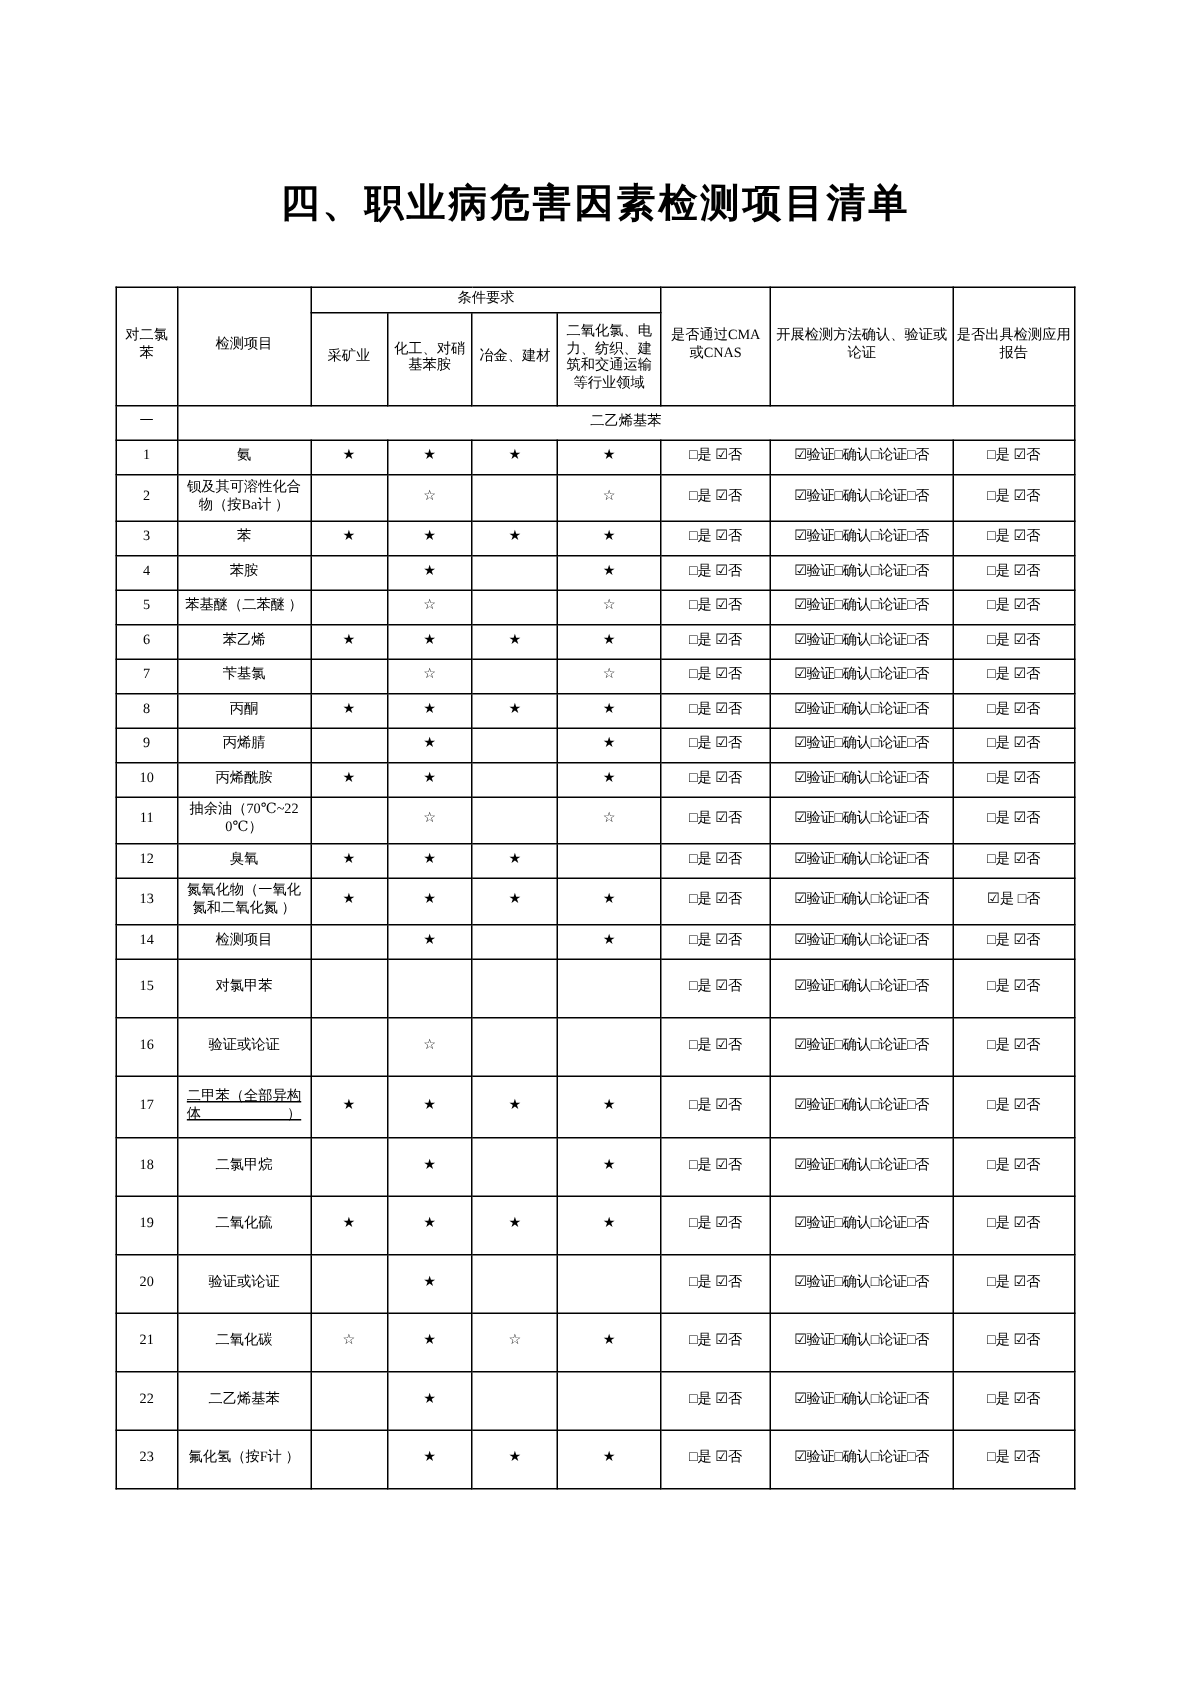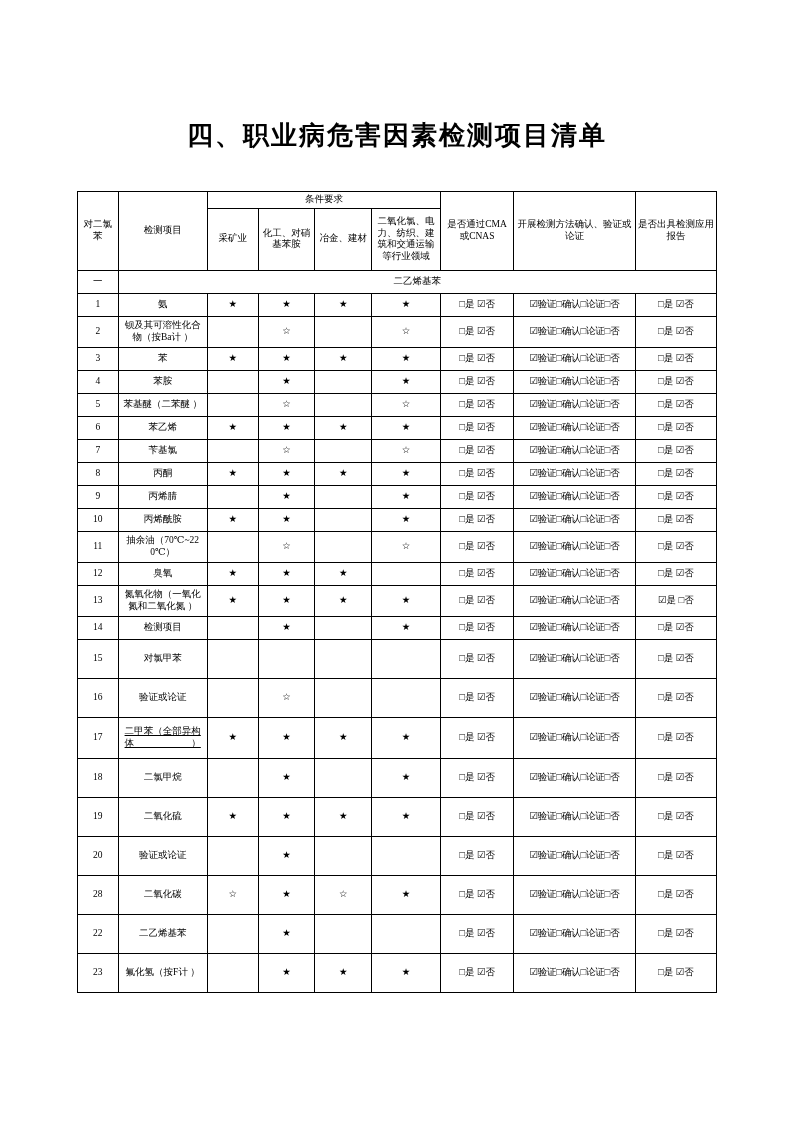--- a/index.html
+++ b/index.html
@@ -345,21 +345,21 @@
           <td class="itemname">验证或论证</td>
           <td class="star"></td>
           <td class="star">★</td>
           <td class="star"></td>
           <td class="star"></td>
           <td class="cb">□是 ☑否</td>
           <td class="cb-method">☑验证□确认□论证□否</td>
           <td class="cb">□是 ☑否</td>
         </tr>
         <tr class="r-tall">
-          <td>28</td>
+          <td>21</td>
           <td class="itemname">二氧化碳</td>
           <td class="star">☆</td>
           <td class="star">★</td>
           <td class="star">☆</td>
           <td class="star">★</td>
           <td class="cb">□是 ☑否</td>
           <td class="cb-method">☑验证□确认□论证□否</td>
           <td class="cb">□是 ☑否</td>
         </tr>
         <tr class="r-tall">

